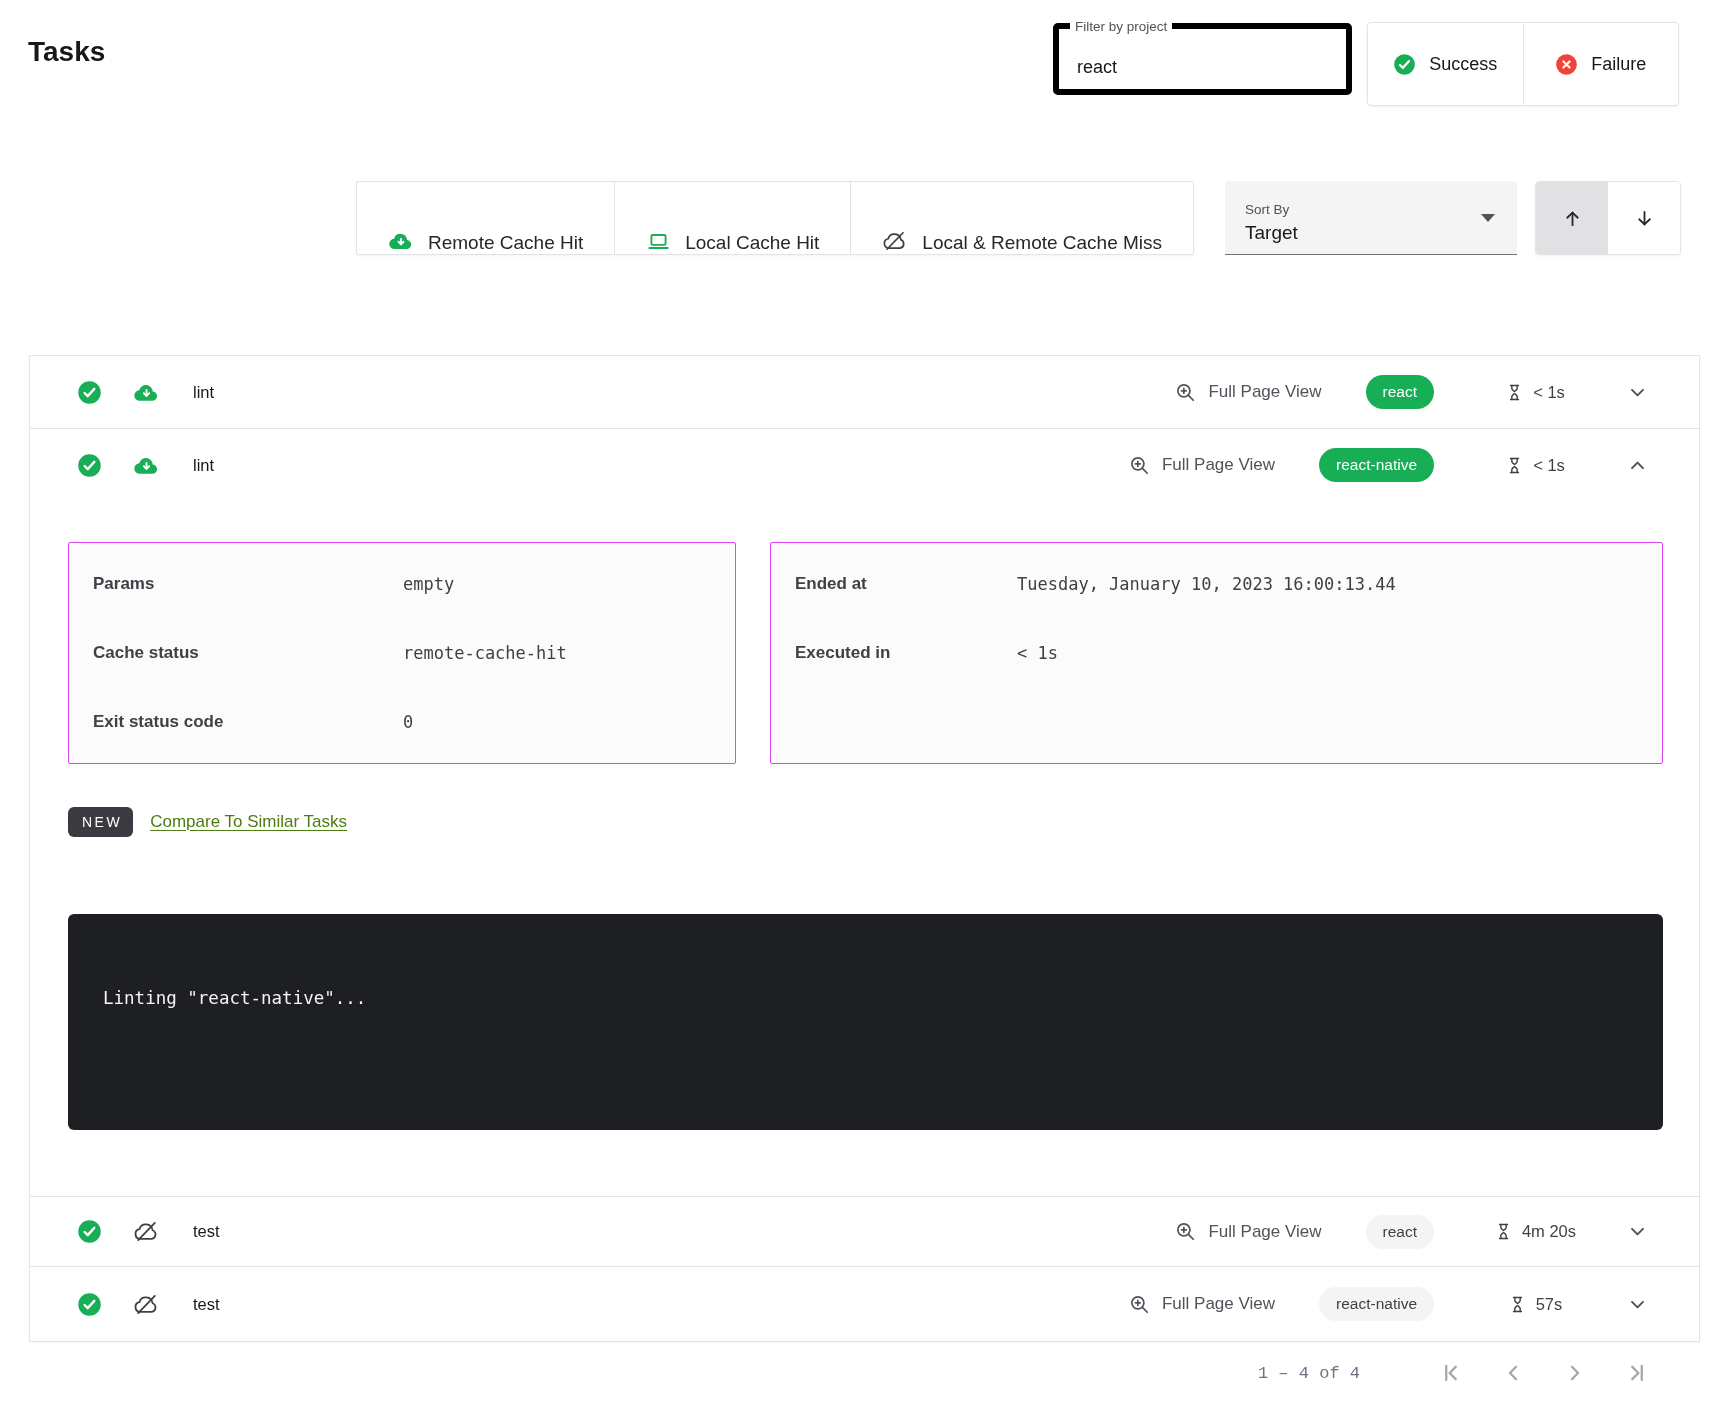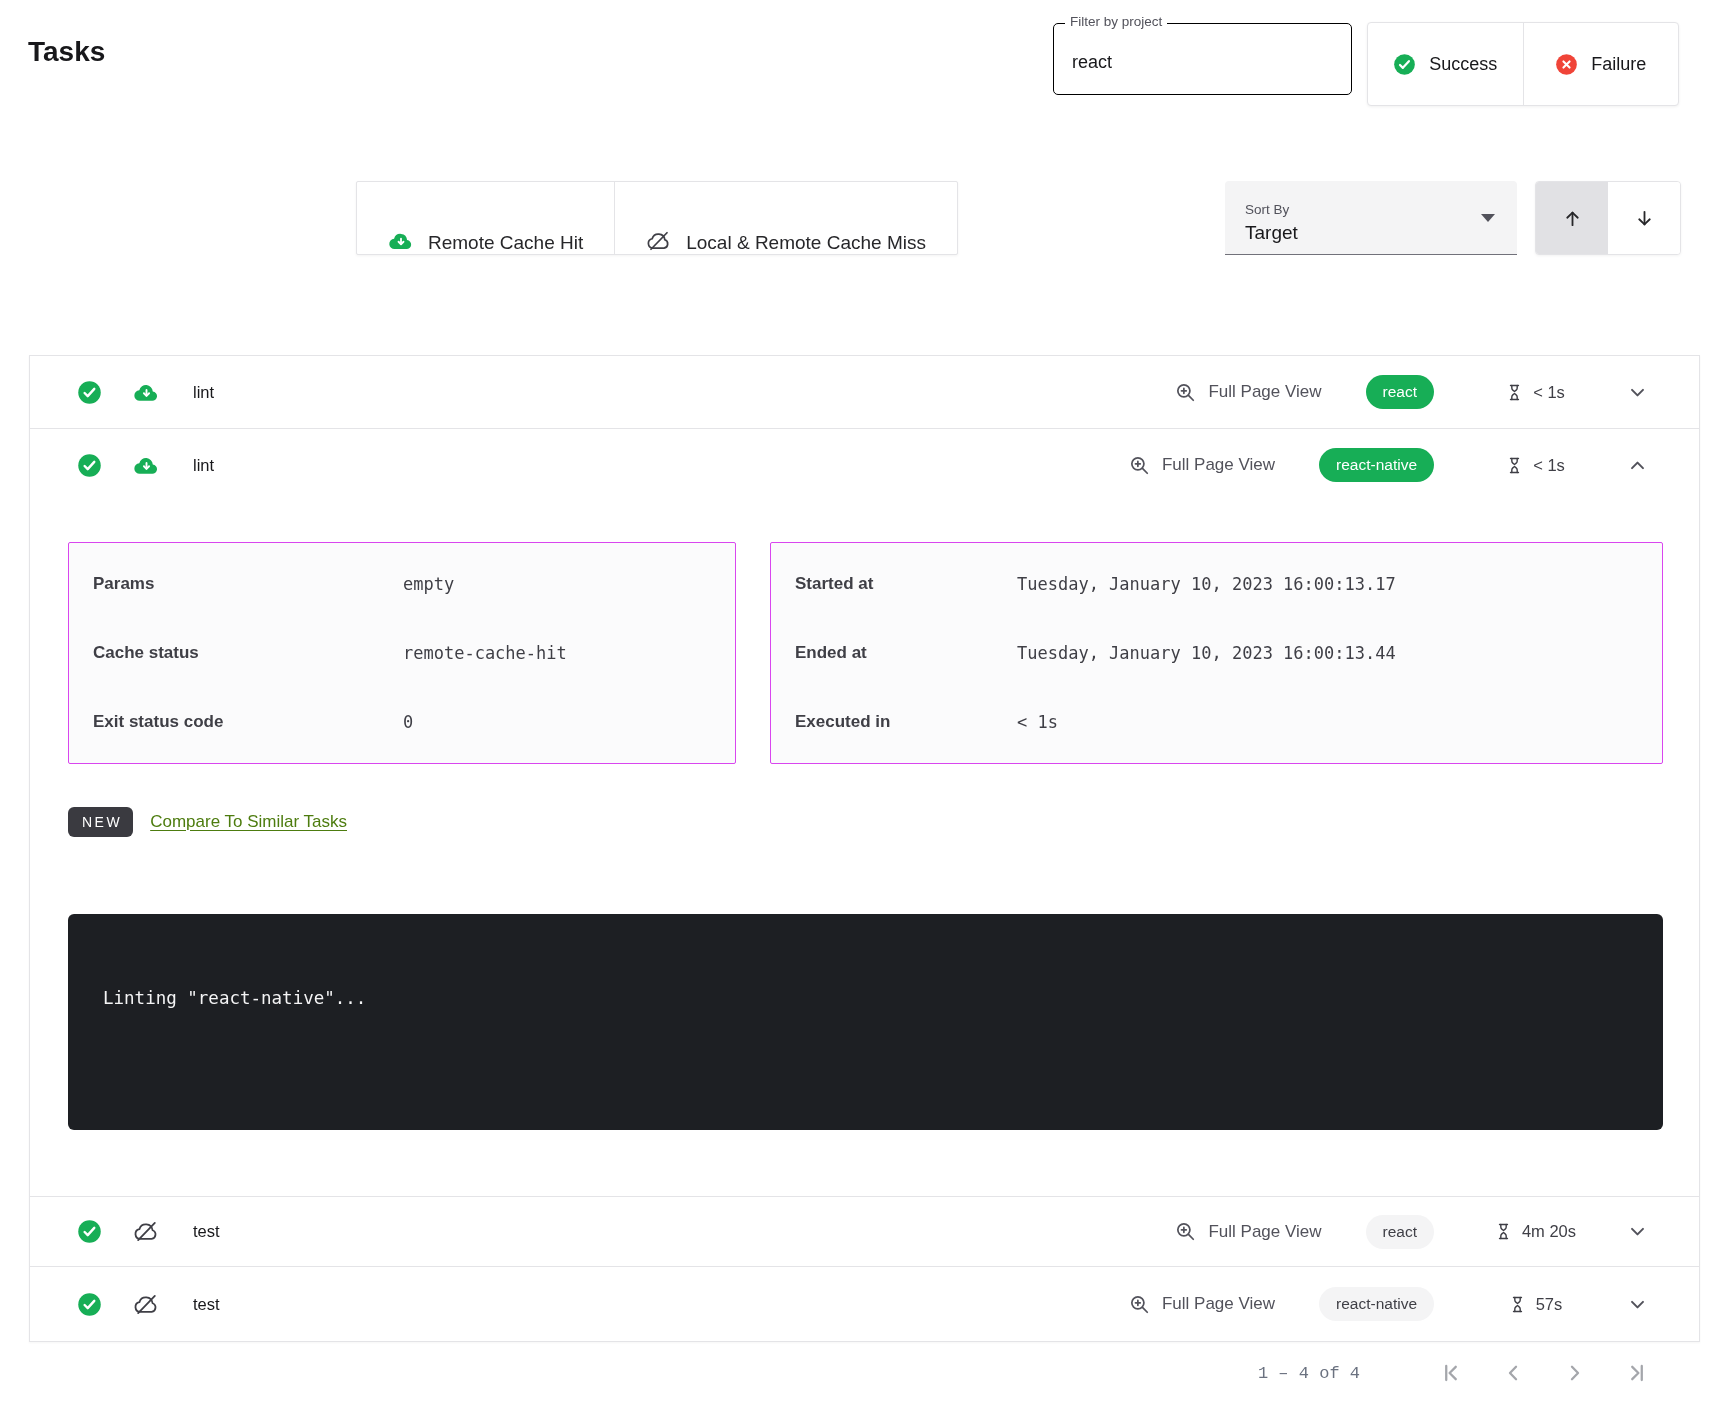--- a/index.html
+++ b/index.html
@@ -5,21 +5,21 @@
   html,body { margin:0; padding:0; background:#fff; }
   body { font-family:"Liberation Sans", sans-serif; color:#18181b; }
   #app { position:relative; width:1716px; height:1418px; background:#fff; overflow:hidden; }
   svg { display:block; }
   button { font-family:inherit; }
 
   
   .page-title { position:absolute; left:28px; top:36px; font-size:28px; font-weight:700; }
 
   .field { position:absolute; left:1053px; top:23px; width:299px; height:72px;
-           border:1px solid #000000; border-radius:5px; background:#fff; box-sizing:border-box; }
+           border:6px solid #000000; border-radius:5px; background:#fff; box-sizing:border-box; }
   .field-label { position:absolute; top:-10px; left:11px; background:#fff; padding:0 5px;
                  font-size:13.5px; color:#52525b; }
   .field input { position:absolute; left:16px; right:10px; top:27px; border:none; outline:none;
                  font-size:18px; color:#18181b; font-family:inherit; background:transparent; width:260px; }
 
   .status-toggle { position:absolute; left:1367px; top:22px; width:312px; height:84px; display:flex;
                    border:1px solid #e4e4e7; border-radius:4px; background:#fff;
                    box-shadow:0 1px 3px rgba(0,0,0,.06); box-sizing:border-box; }
   .status-btn { flex:1; display:flex; align-items:center; justify-content:center; gap:13px;
                 font-size:18px; color:#18181b; background:none; border:none; cursor:pointer; }
@@ -138,20 +138,29 @@
         <svg width="26" height="26" viewBox="0 0 24 24">
             <path fill="#17ae56" d="M6.2 19.4A4.7 4.7 0 0 1 5.6 10a6.1 6.1 0 0 1 12 1.1 4.15 4.15 0 0 1-.8 8.3z"></path>
             <path d="M12 9.8v4.9" stroke="#fff" stroke-width="1.7" fill="none" stroke-linecap="round"></path>
             <path d="m9.7 12.7 2.3 2.3 2.3-2.3" stroke="#fff" stroke-width="1.7" fill="none" stroke-linecap="round" stroke-linejoin="round"></path>
           </svg>
       </span>
       <span>Remote Cache Hit</span>
     </button>
     <button class="cache-btn">
       <span>
+        <svg width="25" height="25" viewBox="0 0 24 24" fill="none" stroke="#17ae56" stroke-width="1.8" stroke-linecap="round" stroke-linejoin="round">
+            <rect x="5.2" y="5.8" width="13.6" height="9.4" rx="1.2"></rect>
+            <path d="M3.2 18.2h17.6"></path>
+          </svg>
+      </span>
+      <span>Local Cache Hit</span>
+    </button>
+    <button class="cache-btn">
+      <span>
         <svg width="26" height="26" viewBox="0 0 24 24" fill="none" stroke="#3f3f46" stroke-width="1.6" stroke-linecap="round" stroke-linejoin="round">
             <path d="M6.4 18.6a4.4 4.4 0 0 1-.7-8.7 6 6 0 0 1 11.7 1 4 4 0 0 1-.8 7.7z"></path>
             <path d="M4.6 19.6 19.4 4.4"></path>
           </svg>
       </span>
       <span>Local &amp; Remote Cache Miss</span>
     </button>
   </div>
 
   <button class="sort-select">
@@ -290,24 +299,20 @@
             <span class="detail-label">Cache status</span>
             <span class="detail-value">remote-cache-hit</span>
           </div>
           <div class="detail-row">
             <span class="detail-label">Exit status code</span>
             <span class="detail-value">0</span>
           </div>
         </div>
         <div class="panel right">
           <div class="detail-row">
-            <span class="detail-label">Started at</span>
-            <span class="detail-value">Tuesday, January 10, 2023 16:00:13.17</span>
-          </div>
-          <div class="detail-row">
             <span class="detail-label">Ended at</span>
             <span class="detail-value">Tuesday, January 10, 2023 16:00:13.44</span>
           </div>
           <div class="detail-row">
             <span class="detail-label">Executed in</span>
             <span class="detail-value">&lt; 1s</span>
           </div>
         </div>
       </div>
 

